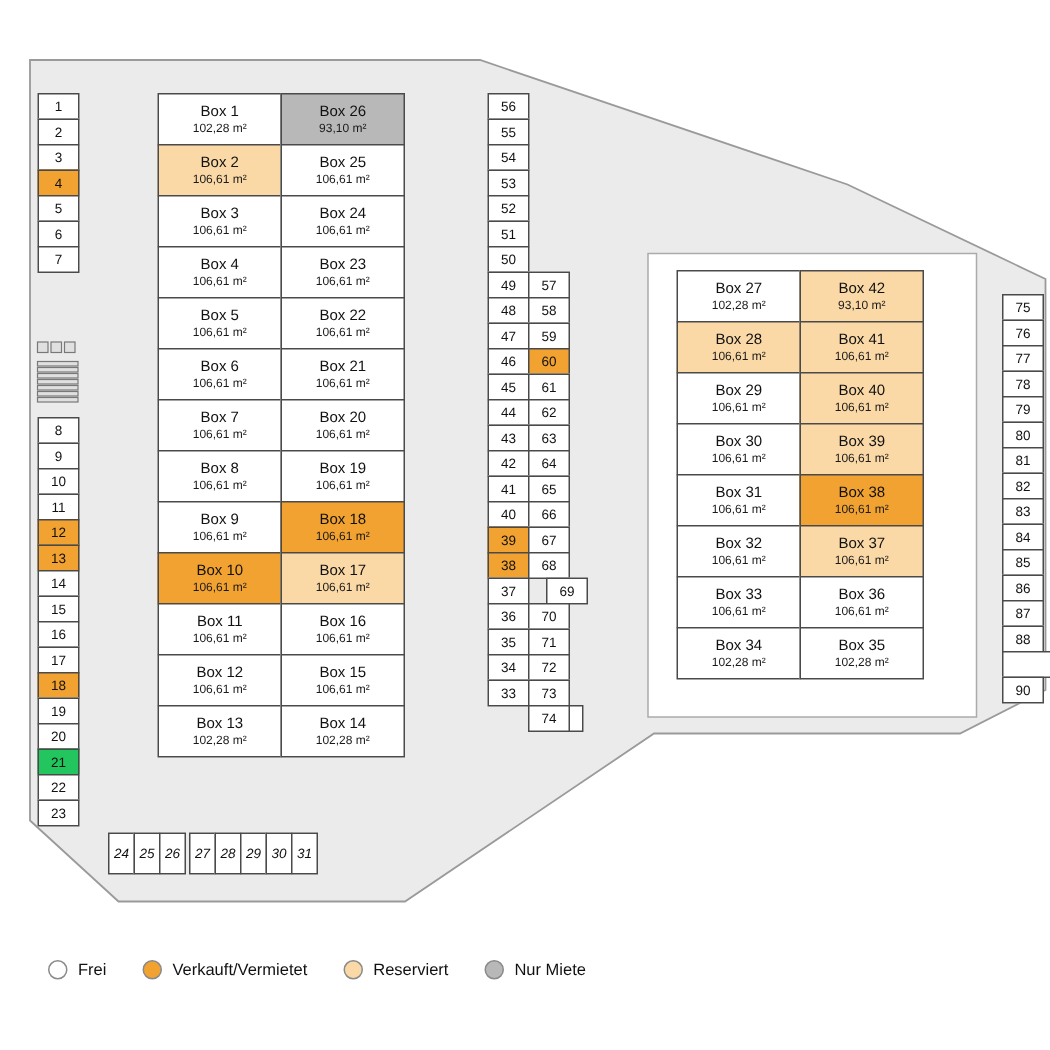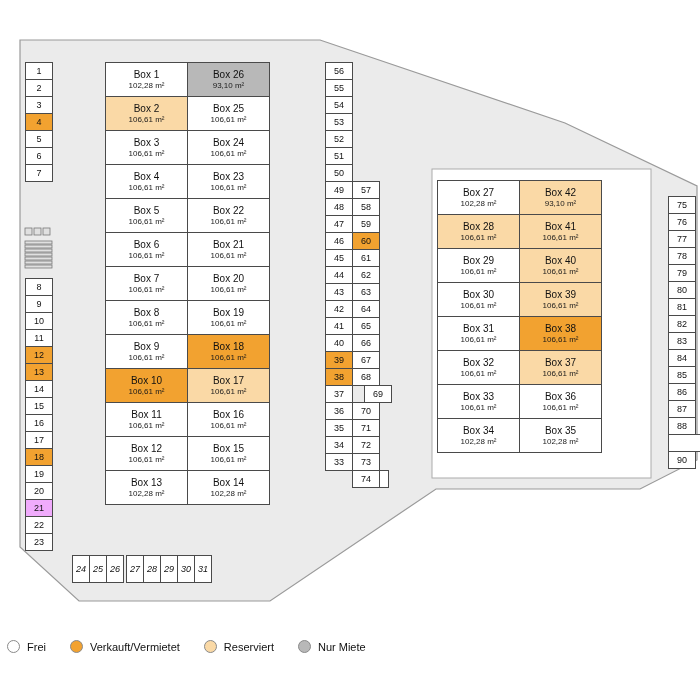--- a/index.html
+++ b/index.html
@@ -31,23 +31,23 @@
   .bname { font-size:10px; color:#111; }
   .barea { font-size:8px; color:#1a1a1a; }
 
   .col-1-7   { left:25px;  top:62px;  }
   .col-8-23  { left:25px;  top:278px; }
   .row-24-31 { left:72px;  top:555px; }
   .col-56-32 { left:325px; top:62px;  }
   .col-57-74 { left:352px; top:181px; }
   .col-75-90 { left:668px; top:196px; }
   .block-left  { left:105px; top:62px;  }
-  .block-right { left:437px; top:180px; }
-
-  .legend { position:absolute; left:7px; top:640px; display:flex; align-items:center; gap:24px; }
+  .block-right { left:451px; top:180px; }
+
+  .legend { position:absolute; left:32px; top:640px; display:flex; align-items:center; gap:24px; }
   .litem { display:flex; align-items:center; gap:7px; }
   .dot { width:13px; height:13px; border-radius:50%; border:1px solid #8a8a8a; background:#fff; flex:0 0 auto; }
   .llabel { font-size:11px; color:#111; white-space:nowrap; }
 </style>
 </head>
 <body>
 
 <div class="stage">
 
   <svg class="outline" width="700" height="700" viewBox="0 0 700 700">
@@ -86,21 +86,21 @@
       <div class="ncell" style="background: rgb(255, 255, 255);">11</div>
       <div class="ncell" style="background: rgb(242, 162, 48);">12</div>
       <div class="ncell" style="background: rgb(242, 162, 48);">13</div>
       <div class="ncell" style="background: rgb(255, 255, 255);">14</div>
       <div class="ncell" style="background: rgb(255, 255, 255);">15</div>
       <div class="ncell" style="background: rgb(255, 255, 255);">16</div>
       <div class="ncell" style="background: rgb(255, 255, 255);">17</div>
       <div class="ncell" style="background: rgb(242, 162, 48);">18</div>
       <div class="ncell" style="background: rgb(255, 255, 255);">19</div>
       <div class="ncell" style="background: rgb(255, 255, 255);">20</div>
-      <div class="ncell" style="background: #f0abfc;">21</div>
+      <div class="ncell" style="background: #22c55e;">21</div>
       <div class="ncell" style="background: rgb(255, 255, 255);">22</div>
       <div class="ncell" style="background: rgb(255, 255, 255);">23</div>
     </div>
 
   <div class="hrow row-24-31">
 
   <div class="ncell" style="background: rgb(255, 255, 255);">24</div>
       <div class="ncell" style="background: rgb(255, 255, 255);">25</div>
       <div class="ncell" style="background: rgb(255, 255, 255);">26</div>
       <div class="ncell" style="background: rgb(255, 255, 255);">27</div>

